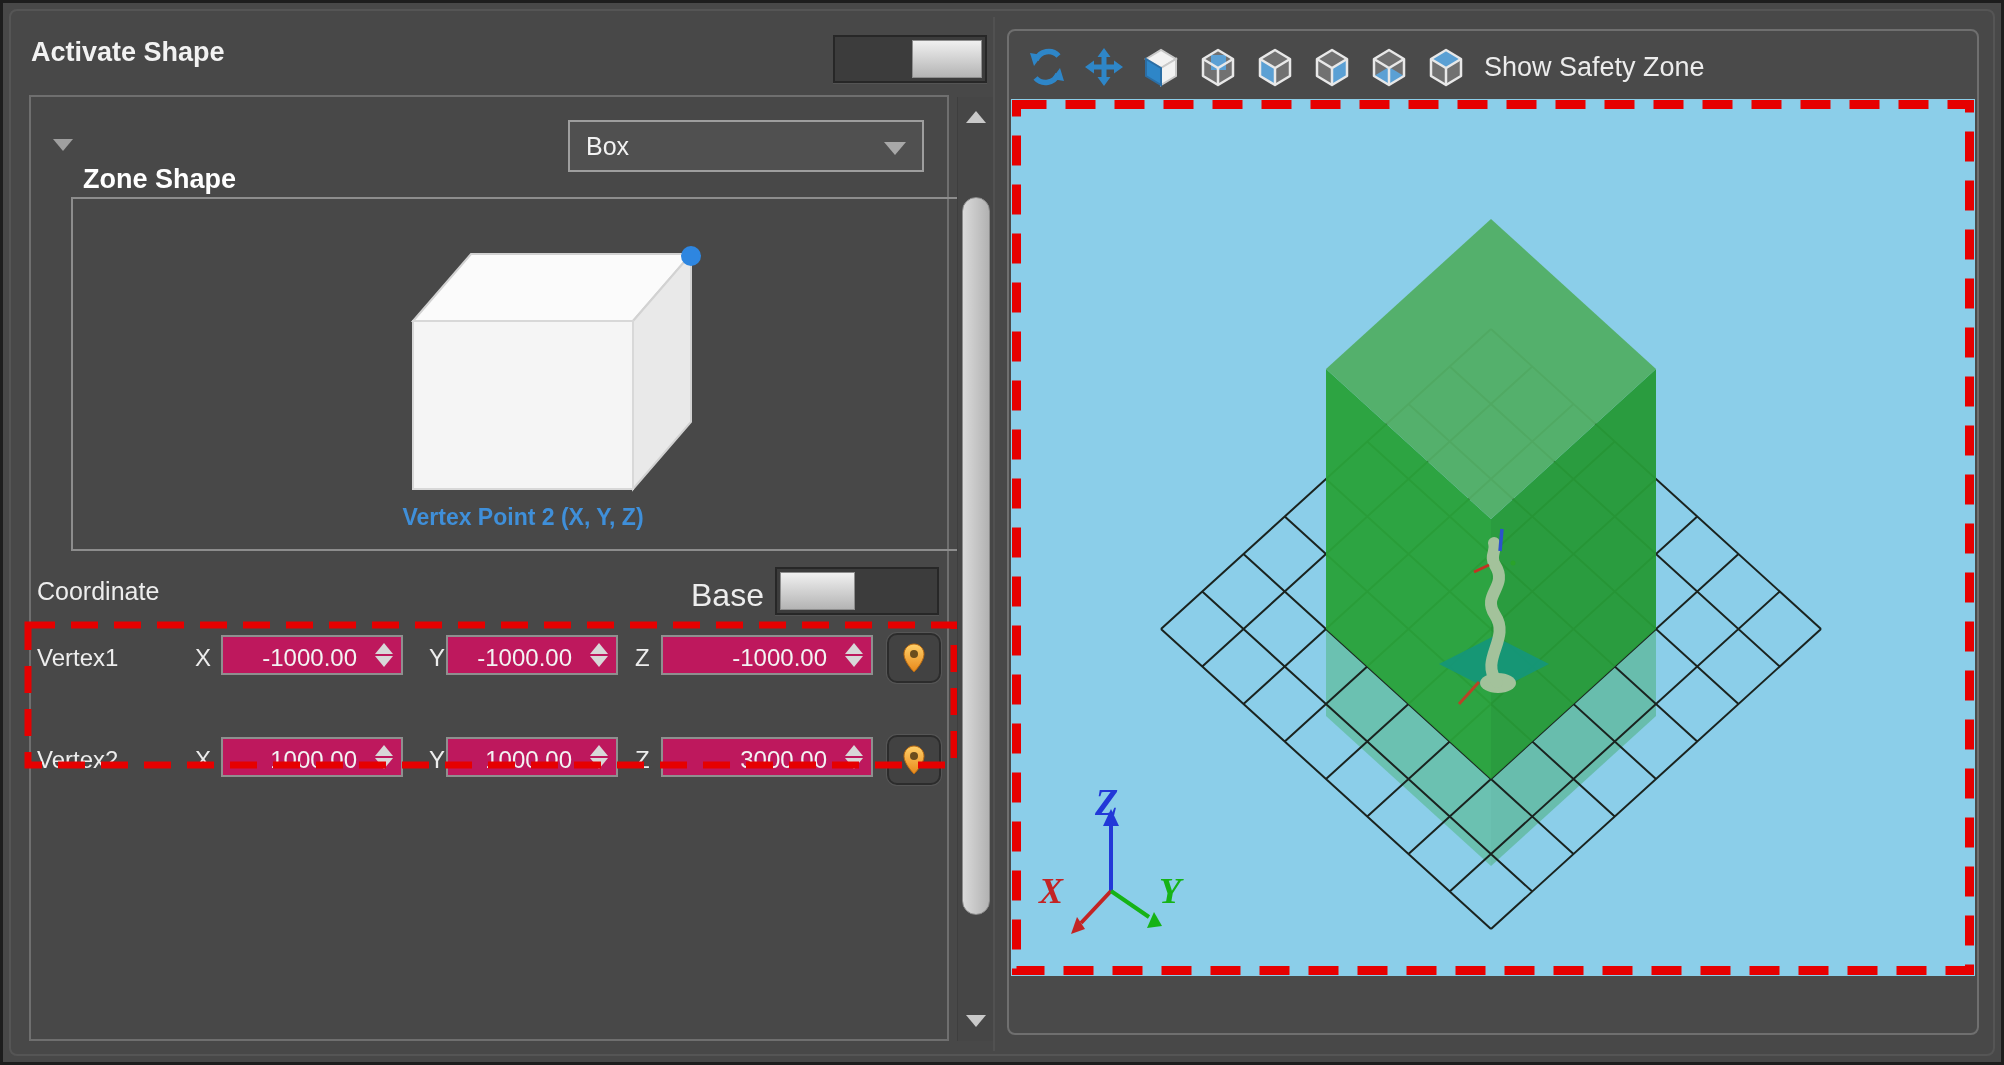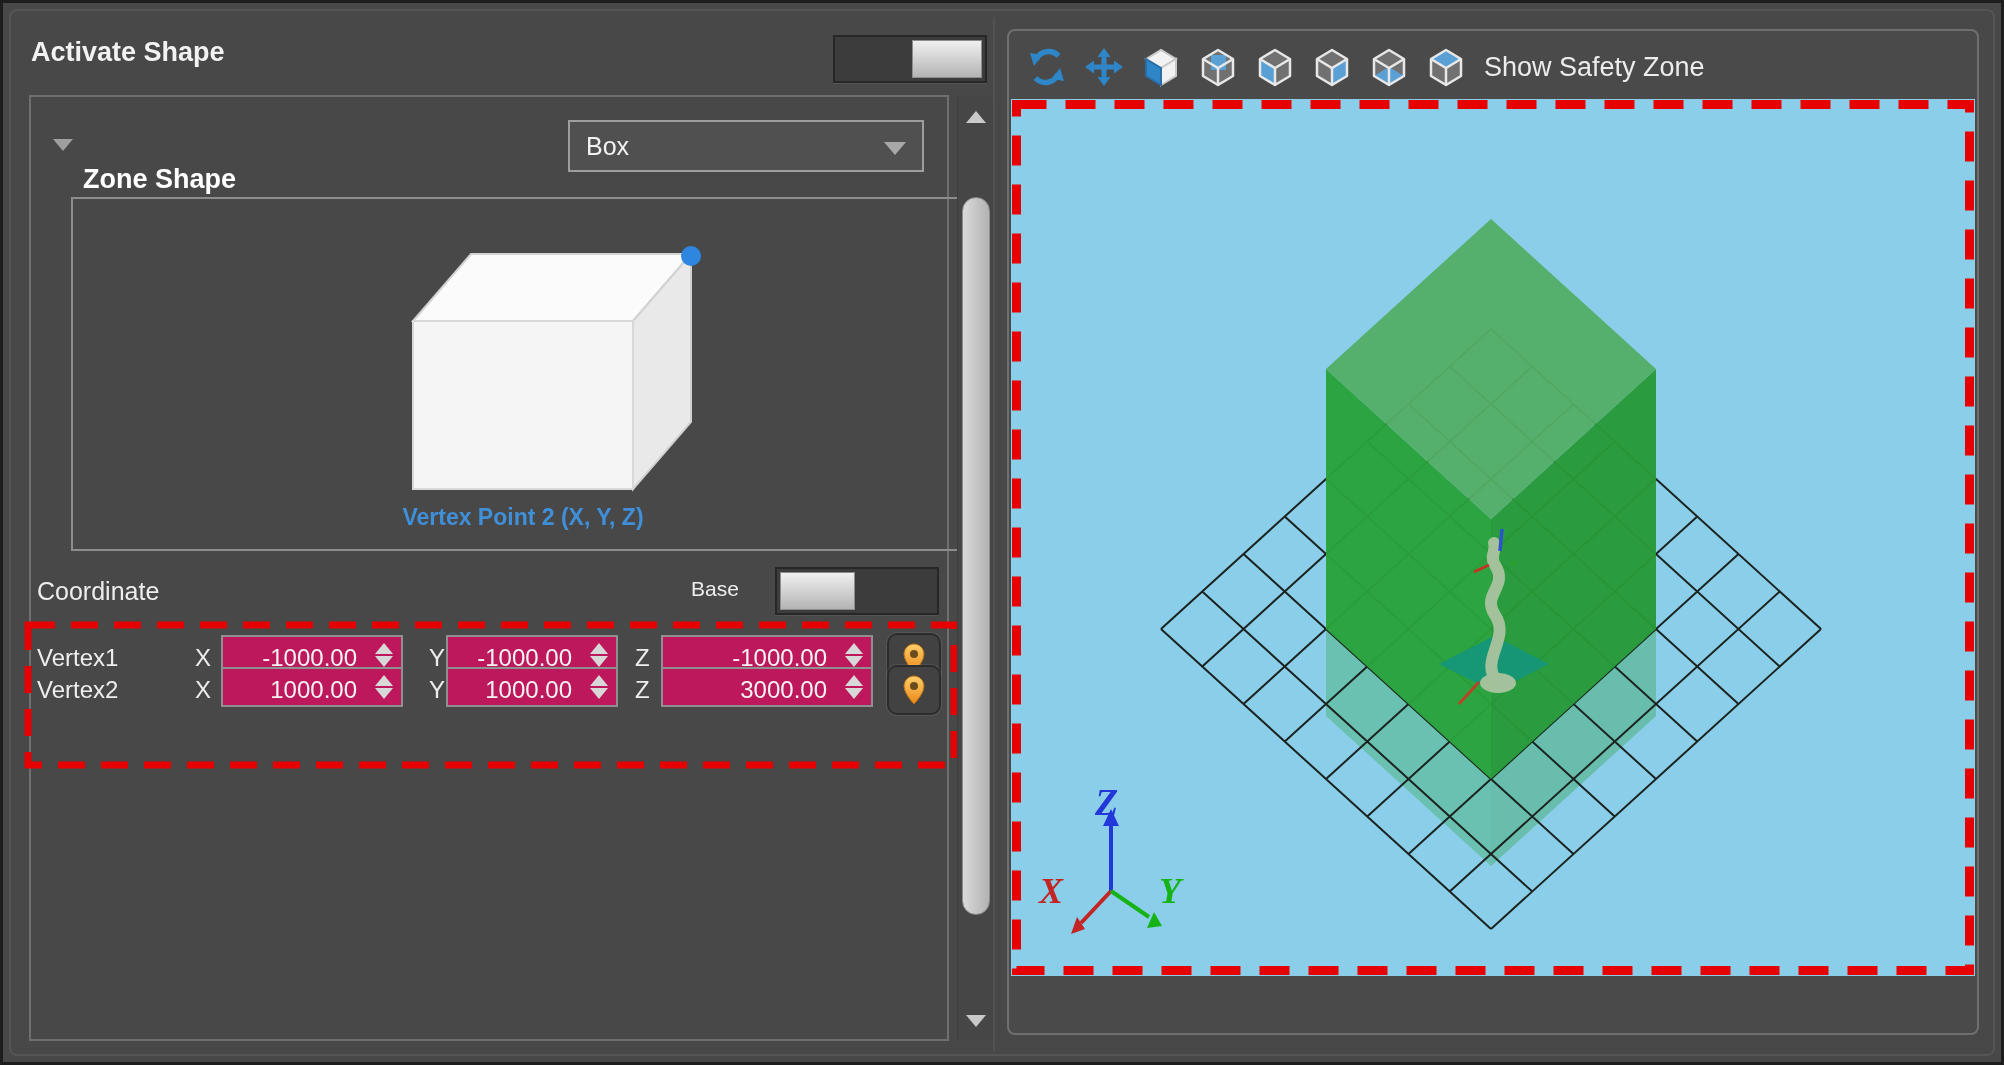--- a/index.html
+++ b/index.html
@@ -34,24 +34,24 @@
     background:#505050; border:2px solid #9e9e9e; color:#f2f2f2; font-size:25px; line-height:48px; padding-left:16px; cursor:pointer; }
   .caret { position:absolute; right:16px; top:20px; width:0; height:0;
     border-left:11px solid transparent; border-right:11px solid transparent; border-top:13px solid #a8a8a8; }
 
   .preview { position:absolute; left:36px; top:194px; width:904px; height:354px; border:2px solid #8d8d8d;margin-left:32px; }
   .preview svg { position:absolute; left:0; top:0; }
   .preview-caption { position:absolute; left:0; right:0; bottom:18px; text-align:center;
     color:#3f8fd9; font-size:23px; font-weight:bold; }
 
   .coord-label { position:absolute; left:34px; top:574px; font-size:25px; color:#ededed; }
-  .base-label  { position:absolute; left:688px; top:574px; font-size:21px; color:#ededed; }
+  .base-label  { position:absolute; left:688px; top:574px; font-size:32px; color:#ededed; }
 
   .vrow { position:absolute; left:0; width:960px; height:46px;padding-left:31px; }
-  .row1 { top:632px; } .row2 { top:664px;border-radius:15px; }
+  .row1 { top:632px; } .row2 { top:734px;border-radius:15px; }
   .vname { position:absolute; left:34px; width:150px; line-height:46px; font-size:24px; color:#ededed; }
   .axl { position:absolute; width:26px; line-height:46px; font-size:24px; color:#ededed; }
   .axl.x { left:192px; } .axl.y { left:426px; } .axl.z { left:632px; }
   .spin { position:absolute; height:40px; background:#be185d; border:2px solid #8f8f8f; }
   .spin.x { left:218px; width:182px; } .spin.y { left:443px; width:172px; } .spin.z { left:658px; width:212px; }
   .spin-val { position:absolute; right:44px; top:0; line-height:42px; font-size:24px; color:#f3f3f3; }
   .spin-arrows { position:absolute; right:6px; top:0; width:22px; height:100%; cursor:pointer; }
   .arr { position:absolute; left:2px; width:0; height:0; border-left:9px solid transparent; border-right:9px solid transparent; }
   .arr.up { top:6px; border-bottom:11px solid #d8d8d8; }
   .arr.dn { bottom:6px; border-top:11px solid #d8d8d8; }

